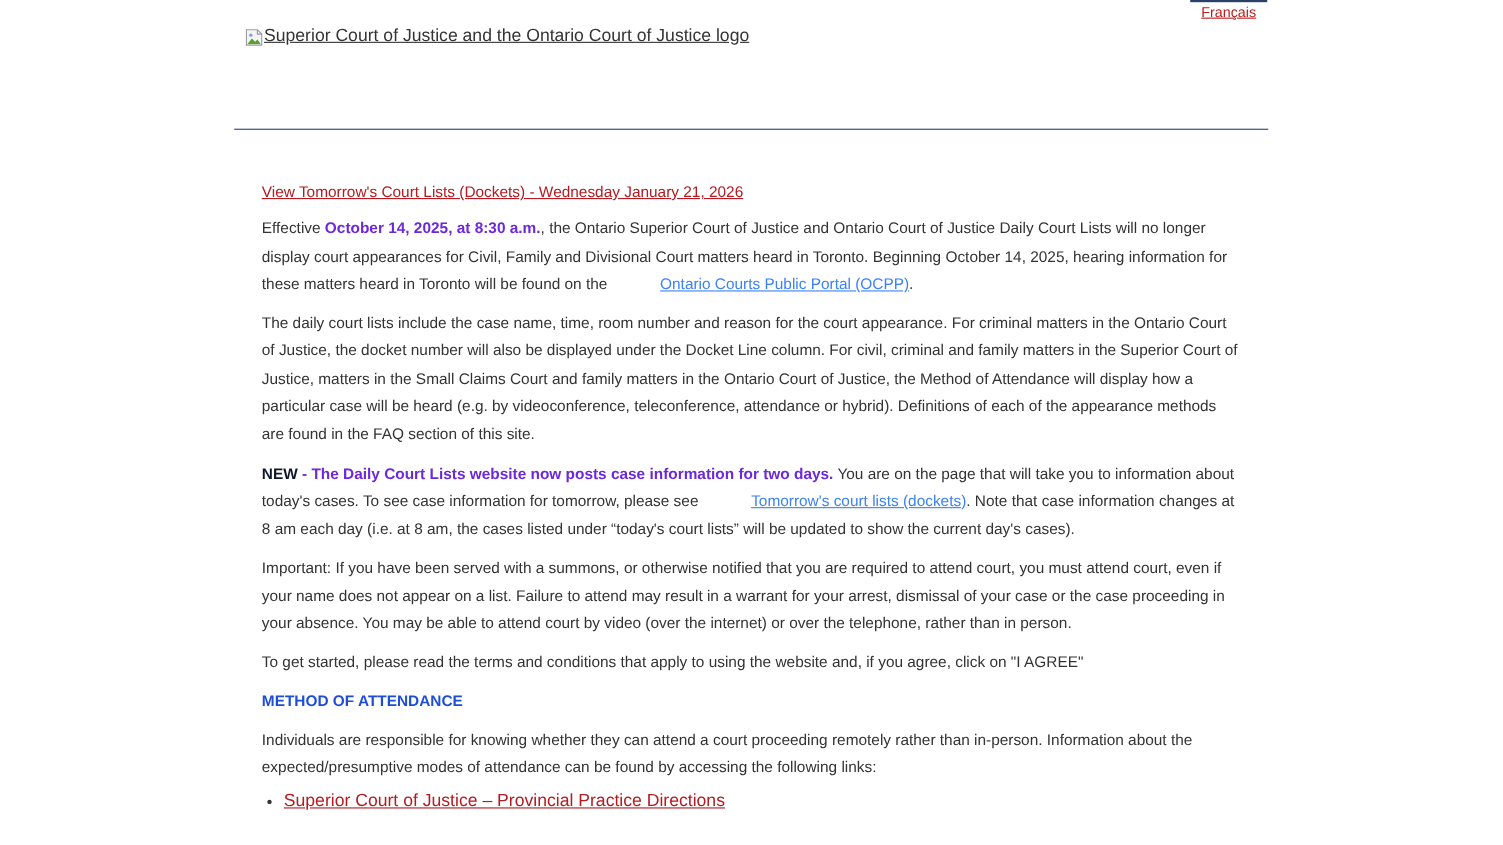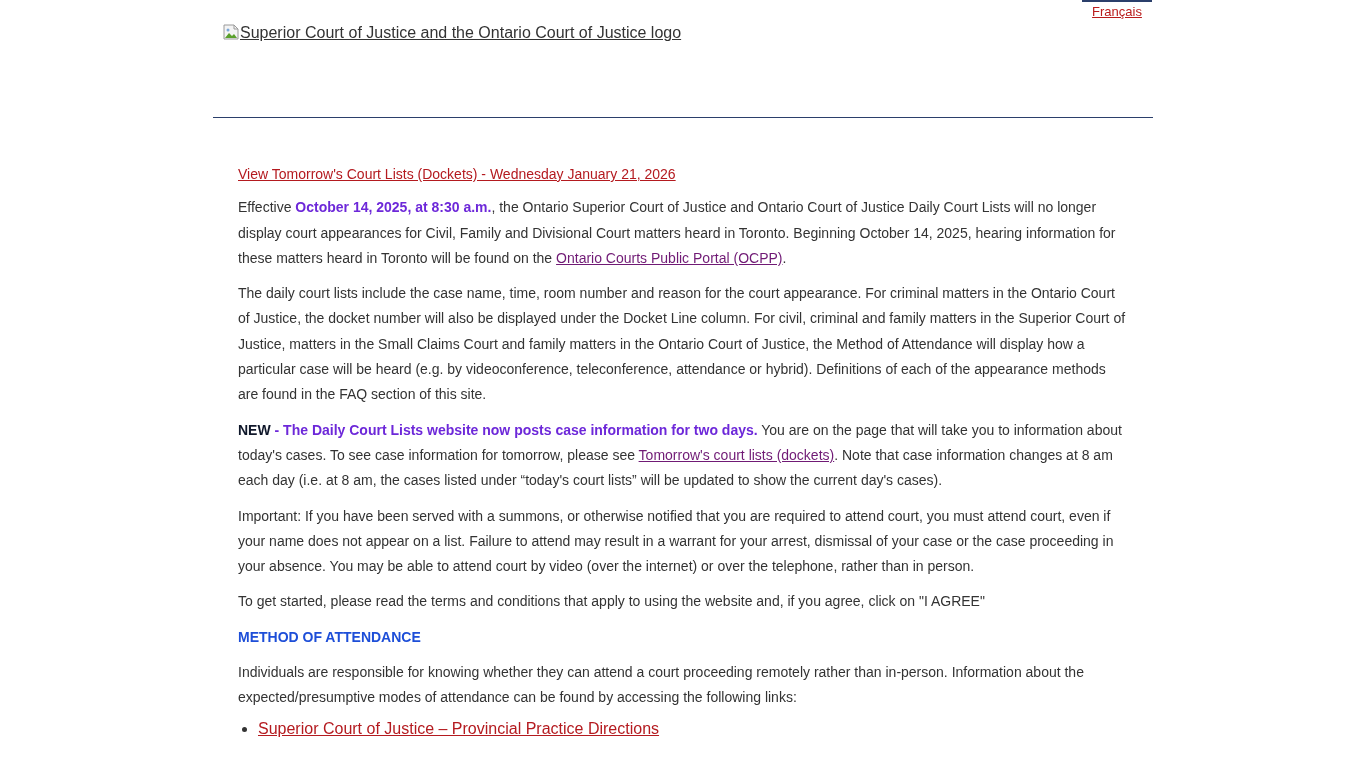--- a/index.html
+++ b/index.html
@@ -42,21 +42,21 @@
       color: #b91c1c;
       text-decoration: underline;
       margin-top: 1px;
       line-height: 14px;
     }
     .logo {
       position: absolute;
       top: 24px;
       left: 10px;
       display: flex;
-      align-items: flex-start;
+      align-items: flex-end;
       font-size: 16px;
       color: #333333;
       text-decoration: underline;
       line-height: 18px;
     }
     .broken-img {
       display: inline-block;
       width: 16px;
       height: 16px;
       position: relative;
@@ -75,22 +75,23 @@
     .tomorrow-link {
       display: inline-block;
       margin-top: 44px;
       margin-bottom: 8px;
       font-weight: normal;
       color: #b41a1f;
       text-decoration: underline;
       font-size: 14px;
     }
     .red-link {
-      color: #701a75;
+      color: #3b82f6;
       text-decoration: underline;
+      margin-left: 44px;
     }
     .new-tag {
       color: #0f172a;
       font-weight: bold;
     }
     b, strong { color: #6d28d9; }
     .section-heading {
       color: #1d4ed8;
       font-weight: bold;
       font-size: 14px;

